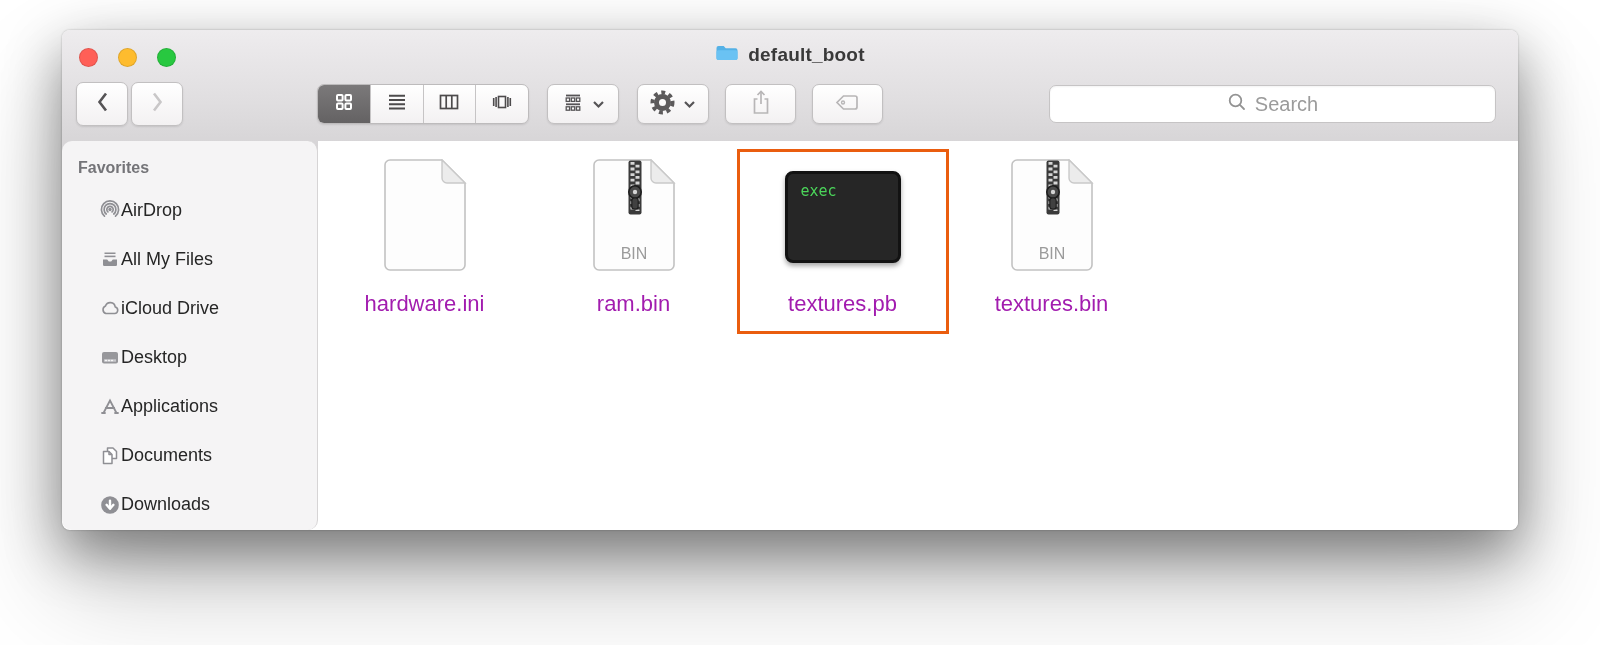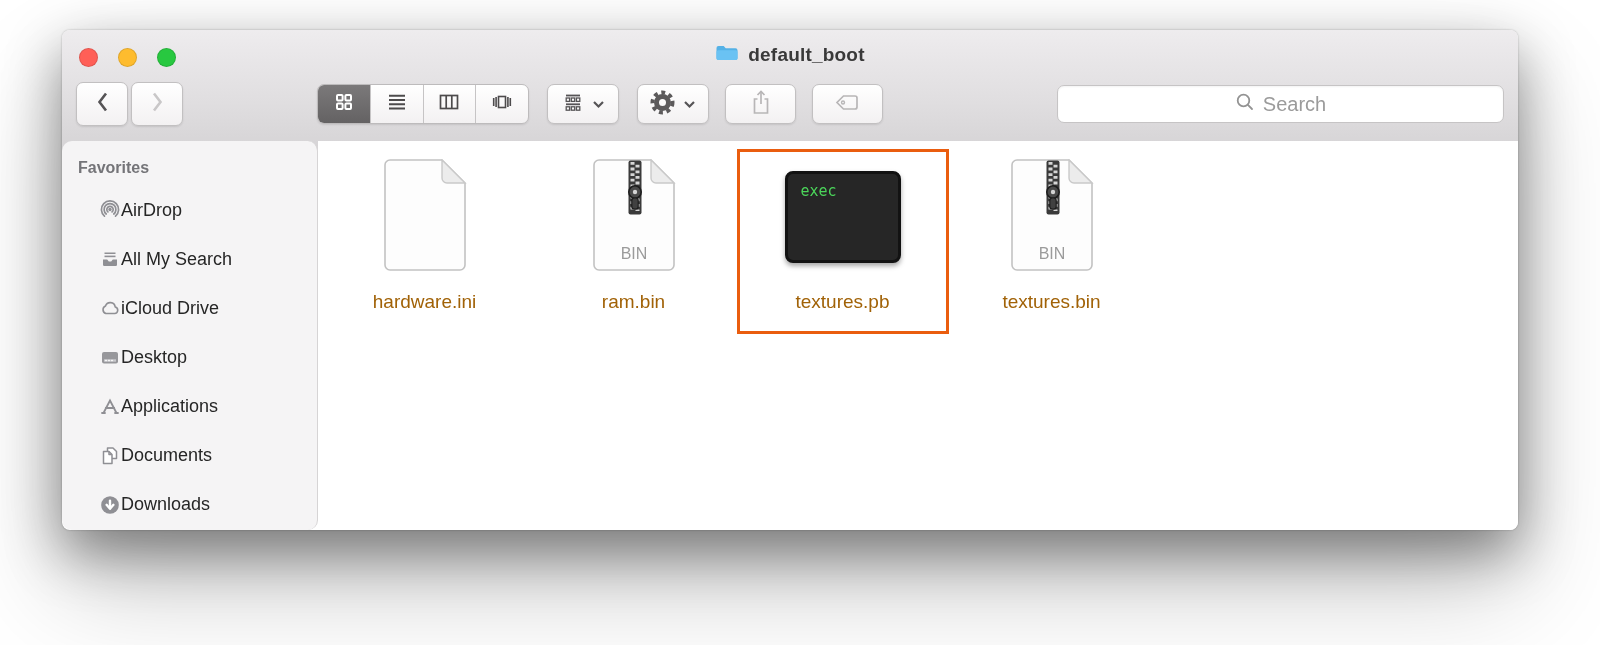--- a/index.html
+++ b/index.html
@@ -16,21 +16,21 @@
     background:linear-gradient(#eeecee 0%,#e0dee0 55%,#d3d1d3 100%);
     border-bottom:1px solid #a8a6a8;}
   .traffic{position:absolute;top:18px;left:17px;display:flex;gap:20px;}
   .light{width:19px;height:19px;border-radius:50%;border:1px solid rgba(0,0,0,.12);}
   .light.red{background:#ff5f57;}
   .light.yellow{background:#febc2e;}
   .light.green{background:#28c840;}
   .titlebar{position:absolute;top:0;left:0;right:0;height:50px;display:flex;align-items:center;justify-content:center;gap:9px;}
   .title{font-size:19px;font-weight:700;color:#393939;letter-spacing:.2px;}
 
-  .toolbar{position:absolute;top:50px;left:0;right:0;height:60px;display:flex;align-items:flex-start;padding:2px 14px 0 14px;}
+  .toolbar{position:absolute;top:50px;left:0;right:8px;height:60px;display:flex;align-items:flex-start;padding:2px 14px 0 14px;}
   .tb-btn{background:linear-gradient(#ffffff,#f3f1f2);border:1px solid #c2c0c1;border-radius:7px;
     box-shadow:0 1px 2px rgba(0,0,0,.10);display:flex;align-items:center;justify-content:center;cursor:default;}
   .nav-btn{width:52px;height:44px;}
   .nav-btn + .nav-btn{margin-left:3px;}
 
   .segmented{margin-left:134px;margin-top:2px;width:212px;height:40px;display:flex;
     border:1px solid #bdbbbc;border-radius:7px;overflow:hidden;background:linear-gradient(#ffffff,#f3f1f2);
     box-shadow:0 1px 2px rgba(0,0,0,.10);}
   .seg{flex:1;display:flex;align-items:center;justify-content:center;}
   .seg + .seg{border-left:1px solid #c6c4c5;}
@@ -49,21 +49,21 @@
   .sidebar{width:256px;background:#f5f4f5;border-right:1px solid #d6d4d5;padding-top:10px;overflow:hidden;flex:none;border-radius:10px;}
   .sb-header{padding-left:16px;margin:8px 0 9px 0;font-size:16px;font-weight:700;color:#747478;}
   .sb-item{height:49px;display:flex;align-items:center;padding-left:37px;}
   .sb-label{font-size:18px;color:#262626;white-space:nowrap;}
   .sb-ico{width:22px;height:22px;flex:none;display:flex;align-items:center;justify-content:center;}
 
   .content{flex:1;background:#fff;overflow:hidden;}
   .files-row{display:flex;padding-top:20px;padding-left:2px;}
   .file-item{position:relative;width:209px;display:flex;flex-direction:column;align-items:center;}
   .icon-wrap{height:112px;display:flex;align-items:center;justify-content:center;}
-  .file-label{margin-top:18px;font-size:19px;color:#a16207;}
+  .file-label{margin-top:18px;font-size:22px;color:#a21caf;}
 
   .exec-icon{width:116px;height:92px;background:#262626;border:3px solid #121212;border-radius:8px;
     box-shadow:0 3px 5px rgba(0,0,0,.35);padding:8px 0 0 13px;}
   .exec-text{font-family:"DejaVu Sans Mono",monospace;font-size:15px;color:#4bd55a;}
 
   .highlight-box{position:absolute;left:50%;transform:translateX(-50%);top:-12px;width:212px;height:185px;
     border:3.5px solid #ea5d0f;pointer-events:none;}
 </style>
 </head>
 <body>
@@ -247,21 +247,21 @@
         <div class="sb-item">
           <span class="sb-ico">
             <svg width="22" height="22" viewBox="0 0 22 22">
               <g stroke="#8f8f94" stroke-width="1.6">
                   <line x1="5.5" y1="4.2" x2="16.5" y2="4.2"></line>
                   <line x1="5.5" y1="7.4" x2="16.5" y2="7.4"></line>
                 </g>
               <path d="M4 10.5 h4.2 l1.6 2 h2.4 l1.6 -2 H18 v5.3 a1.2 1.2 0 0 1 -1.2 1.2 H5.2 A1.2 1.2 0 0 1 4 15.8 Z" fill="#8f8f94"></path>
             </svg>
           </span>
-          <span class="sb-label">All My Search</span>
+          <span class="sb-label">All My Files</span>
         </div>
 
         <div class="sb-item">
           <span class="sb-ico">
             <svg width="22" height="22" viewBox="0 0 22 22">
               <path d="M6.8 15.5 H15.6 A3.3 3.3 0 0 0 16.2 9 A5 5 0 0 0 6.5 8 A4 4 0 0 0 6.8 15.5 Z" fill="none" stroke="#8f8f94" stroke-width="1.6" stroke-linejoin="round"></path>
             </svg>
           </span>
           <span class="sb-label">iCloud Drive</span>
         </div>

